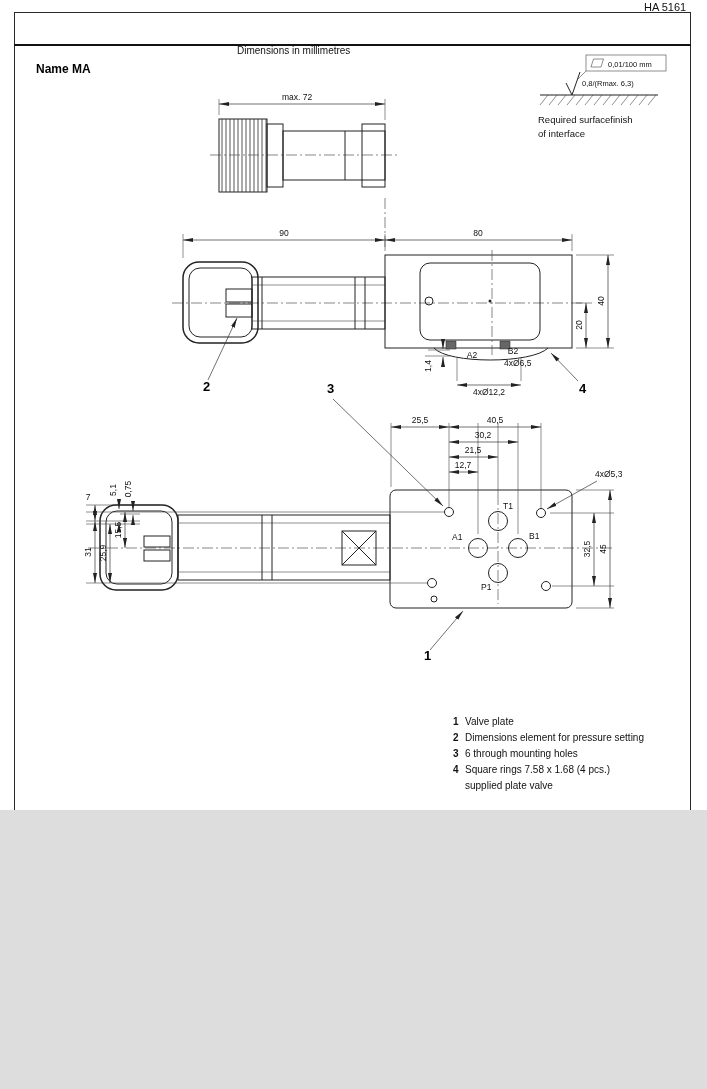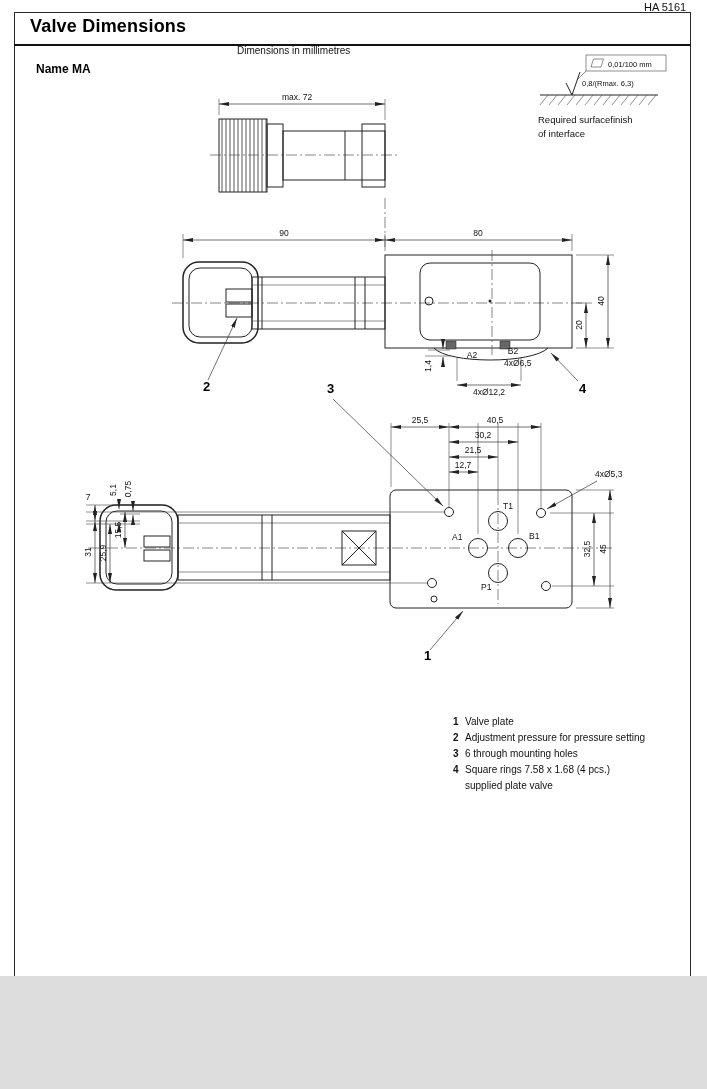--- a/index.html
+++ b/index.html
@@ -1,18 +1,18 @@
 <!DOCTYPE html>
 <html><head>
 <meta charset="utf-8">
 <style>
   *{margin:0;padding:0;box-sizing:border-box}
   html,body{background:#ddd}
   body{font-family:"Liberation Sans",sans-serif}
-  .page{position:relative;width:707px;height:976px;background:#fff;margin:0 auto;overflow:hidden}
+  .page{position:relative;width:707px;height:810px;background:#fff;margin:0 auto;overflow:hidden}
   .frame{position:absolute;left:14px;top:12px;width:677px;height:1058px;border:1px solid #2a2a2a}
   .doc-ref{position:absolute;left:644px;top:1px;font-size:11px;color:#111}
   .title{position:absolute;left:30px;top:16px;font-size:18px;font-weight:bold;color:#000;letter-spacing:.2px}
   .subtitle{position:absolute;left:237px;top:45px;font-size:10px;color:#111}
   .rule{position:absolute;left:14px;top:44px;width:677px;border-top:2px solid #111}
   .model{position:absolute;left:36px;top:62px;font-size:12px;font-weight:bold;color:#000}
   svg.drawing{position:absolute;left:0;top:0}
   .legend{position:absolute;left:453px;top:716px;font-size:10px;color:#111}
   .legend-row{display:flex;margin-bottom:4px;line-height:12px}
   .legend-num{font-weight:bold;width:12px;flex:0 0 12px}
@@ -32,21 +32,20 @@
   .t9{font-family:"Liberation Sans",sans-serif;font-size:9.5px;fill:#111}
   .co{font-family:"Liberation Sans",sans-serif;font-size:13px;font-weight:bold;fill:#000}
 </style>
 </head>
 <body>
 
 <div class="page">
 
   <div class="frame"></div>
   <div class="doc-ref">HA 5161</div>
-  <div class="title">Valve Dimensions</div>
   <div class="subtitle">Dimensions in millimetres</div>
   <div class="rule"></div>
   <div class="model">Name MA</div>
 
   <svg class="drawing" width="707" height="1089" viewBox="0 0 707 1089">
     <defs>
       <marker id="arrE" markerWidth="12" markerHeight="8" refX="10" refY="3" orient="auto" markerUnits="userSpaceOnUse">
         <path d="M0,1 L10,3 L0,5 Z" fill="#222"></path>
       </marker>
       <marker id="arrS" markerWidth="12" markerHeight="8" refX="0" refY="3" orient="auto" markerUnits="userSpaceOnUse">
@@ -213,21 +212,21 @@
     </g>
   </svg>
 
   <div class="legend">
     <div class="legend-row">
       <span class="legend-num">1</span>
       <span class="legend-text">Valve plate</span>
     </div>
     <div class="legend-row">
       <span class="legend-num">2</span>
-      <span class="legend-text">Adjustment pressure for pressure setting</span>
+      <span class="legend-text">Dimensions element for pressure setting</span>
     </div>
     <div class="legend-row">
       <span class="legend-num">3</span>
       <span class="legend-text">6 through mounting holes</span>
     </div>
     <div class="legend-row">
       <span class="legend-num">4</span>
       <span class="legend-text">Square rings 7.58 x 1.68 (4 pcs.)</span>
     </div>
     <div class="legend-row">

